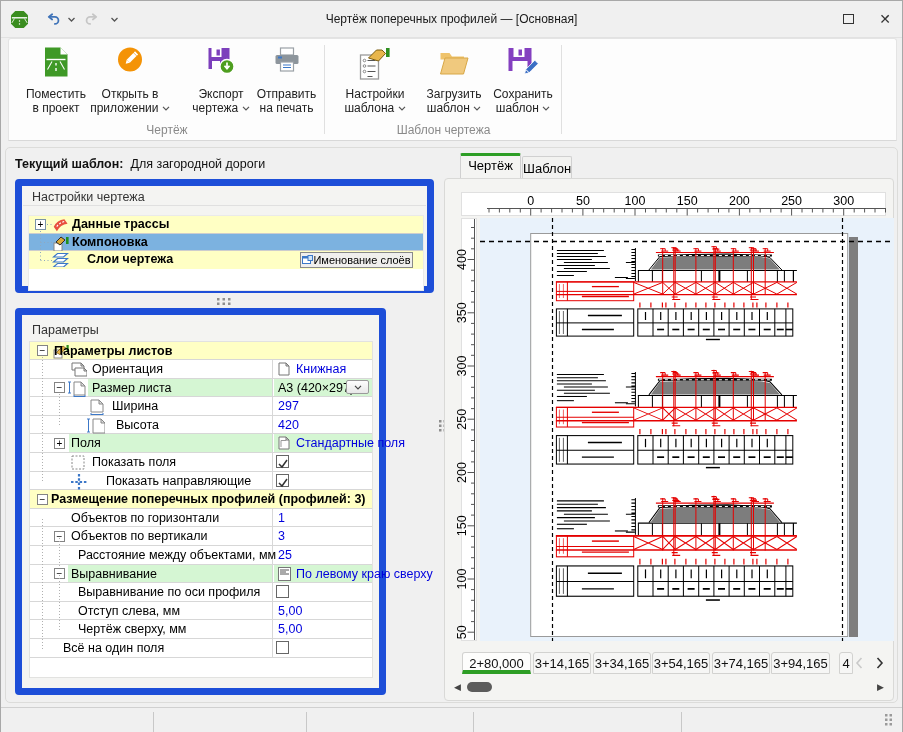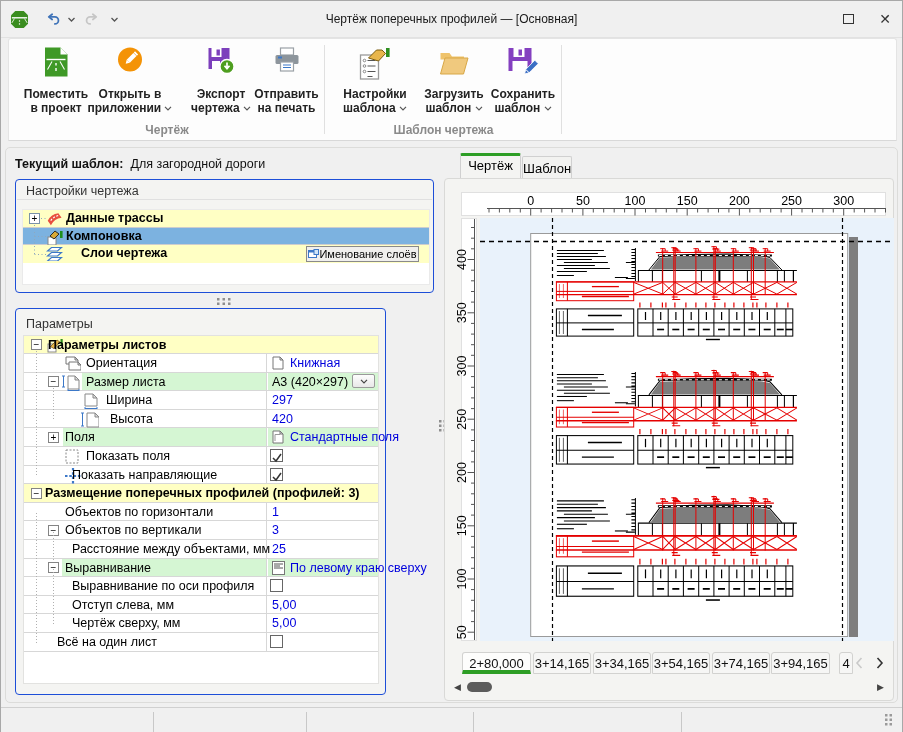--- a/index.html
+++ b/index.html
@@ -6,30 +6,30 @@
 html,body { width:903px; height:732px; overflow:hidden; font-family:"Liberation Sans", sans-serif; background:#f0f0f0; }
 #win { position:relative; width:903px; height:732px; border:1px solid #a8a8a8; background:#f0f0f0;padding-left:25px; }
 
 #titlebar { position:absolute; left:0; top:0; width:100%; height:37px; background:#f0f0f0; border-bottom:1px solid #e2e2e2; }
 #appicon { position:absolute; left:10px; top:10px; width:17px; height:17px; }
 .tbtn { position:absolute; top:11px; width:15px; height:15px; }
 #title { position:absolute; left:0; right:0; top:11px; text-align:center; font-size:12px; color:#1a1a1a; }
 #maxbox { position:absolute; left:842px; top:13px; width:11px; height:10px; border:1.2px solid #333; }
 #closex { position:absolute; left:873px; top:7px; width:22px; height:22px; font-size:14px; color:#333; text-align:center; line-height:22px; }
 
-#ribbon { position:absolute; left:7px; top:37px; width:889px; height:103px; background:#fdfdfd; border:1px solid #e4e4e4; border-radius:3px 3px 0 0; border-bottom:1px solid #d8d8d8;font-weight:bold; }
+#ribbon { position:absolute; left:7px; top:37px; width:889px; height:103px; background:#fdfdfd; border:1px solid #e4e4e4; border-radius:3px 3px 0 0; border-bottom:1px solid #d8d8d8; }
 .rgroup { position:absolute; top:0; height:100%; }
 .rlabel { position:absolute; bottom:3px; left:0; right:0; text-align:center; font-size:12px; color:#8a8a8a; }
 .rsep { position:absolute; top:6px; bottom:6px; width:1px; background:#e0e0e0; }
 .rbtn { position:absolute; top:4px; text-align:center; font-size:12px; color:#222; line-height:14px; }
 .rbtn .ric { height:44px; position:relative; }
 .rbtn .ric svg { position:absolute; left:50%; transform:translateX(-50%); top:4px; }
 
 #curtpl { position:absolute; left:14px; top:156px; font-size:12.5px; color:#111; }
-.groupbox { position:absolute; background:#f4f4f2; border:1px solid #1d4ed8; border-radius:4px; }
+.groupbox { position:absolute; background:#f4f4f2; border:7px solid #1d4ed8; border-radius:4px; }
 .gtitle { position:absolute; left:10px; top:4px; font-size:12.5px; color:#333; }
 #tree { position:absolute; left:6px; top:29px; right:3px; background:#ffffff; border:1px solid #eaeaea; }
 .trow { position:relative; height:17.7px; font-size:12.5px; font-weight:bold; color:#000; line-height:17.7px; }
 .t-yellow { background:#ffffc4; }
 .t-blue { background:#7cb2e0; }
 
 #grid { position:absolute; left:7px; top:25.5px; right:6px; bottom:10px; background:#ffffff; border:1px solid #e2e2e0; }
 .prow { position:relative; height:18.6px; font-size:12.5px; line-height:18px; color:#000; border-bottom:1px solid #d7d7d7; }
 .prow span { white-space:nowrap; }
 .prow .name { position:absolute; left:0; top:0; bottom:0; width:243px; border-right:1px solid #d7d7d7; }
@@ -362,21 +362,21 @@
             <div class="cb"><svg width="11" height="11">
                 <path d="M2 6 l3 3 5 -7" stroke="#333" stroke-width="1.5" fill="none"></path>
               </svg></div>
           </div>
         </div>
       <div class="prow">
           <div class="name">
             <svg class="nicon" style="left:41px" width="16" height="16" viewBox="0 0 16 16">
               <path d="M8 0 v16 M0 8 h16" stroke="#3c78c8" stroke-width="2.2" stroke-dasharray="2.5,1.8"></path>
             </svg>
-            <span style="position:absolute;left:48px;">Показать направляющие</span>
+            <span style="position:absolute;left:76px;">Показать направляющие</span>
           </div>
           <div class="val">
             <div class="cb"><svg width="11" height="11">
                 <path d="M2 6 l3 3 5 -7" stroke="#333" stroke-width="1.5" fill="none"></path>
               </svg></div>
           </div>
         </div>
       <div class="prow phead">
           <div class="pm" style="left:7px;">−</div>
           <span style="position:absolute;left:21px;">Размещение поперечных профилей (профилей: 3)</span>
@@ -439,21 +439,21 @@
       <div class="prow">
           <div class="name">
             <span style="position:absolute;left:48px;">Чертёж сверху, мм</span>
           </div>
           <div class="val bluetext">
             <span style="position:absolute;left:4px;">5,00</span>
           </div>
         </div>
       <div class="prow">
           <div class="name">
-            <span style="position:absolute;left:33px;">Всё на один лист</span>
+            <span style="position:absolute;left:33px;">Всё на один поля</span>
           </div>
           <div class="val">
             <div class="cb"></div>
           </div>
         </div>
     </div>
   </div>
 
   <div class="rtab active" style="left:459px; top:152px; width:61px;">Чертёж</div>
   <div class="rtab" style="left:521px; top:155px; width:50px;">Шаблон</div>

